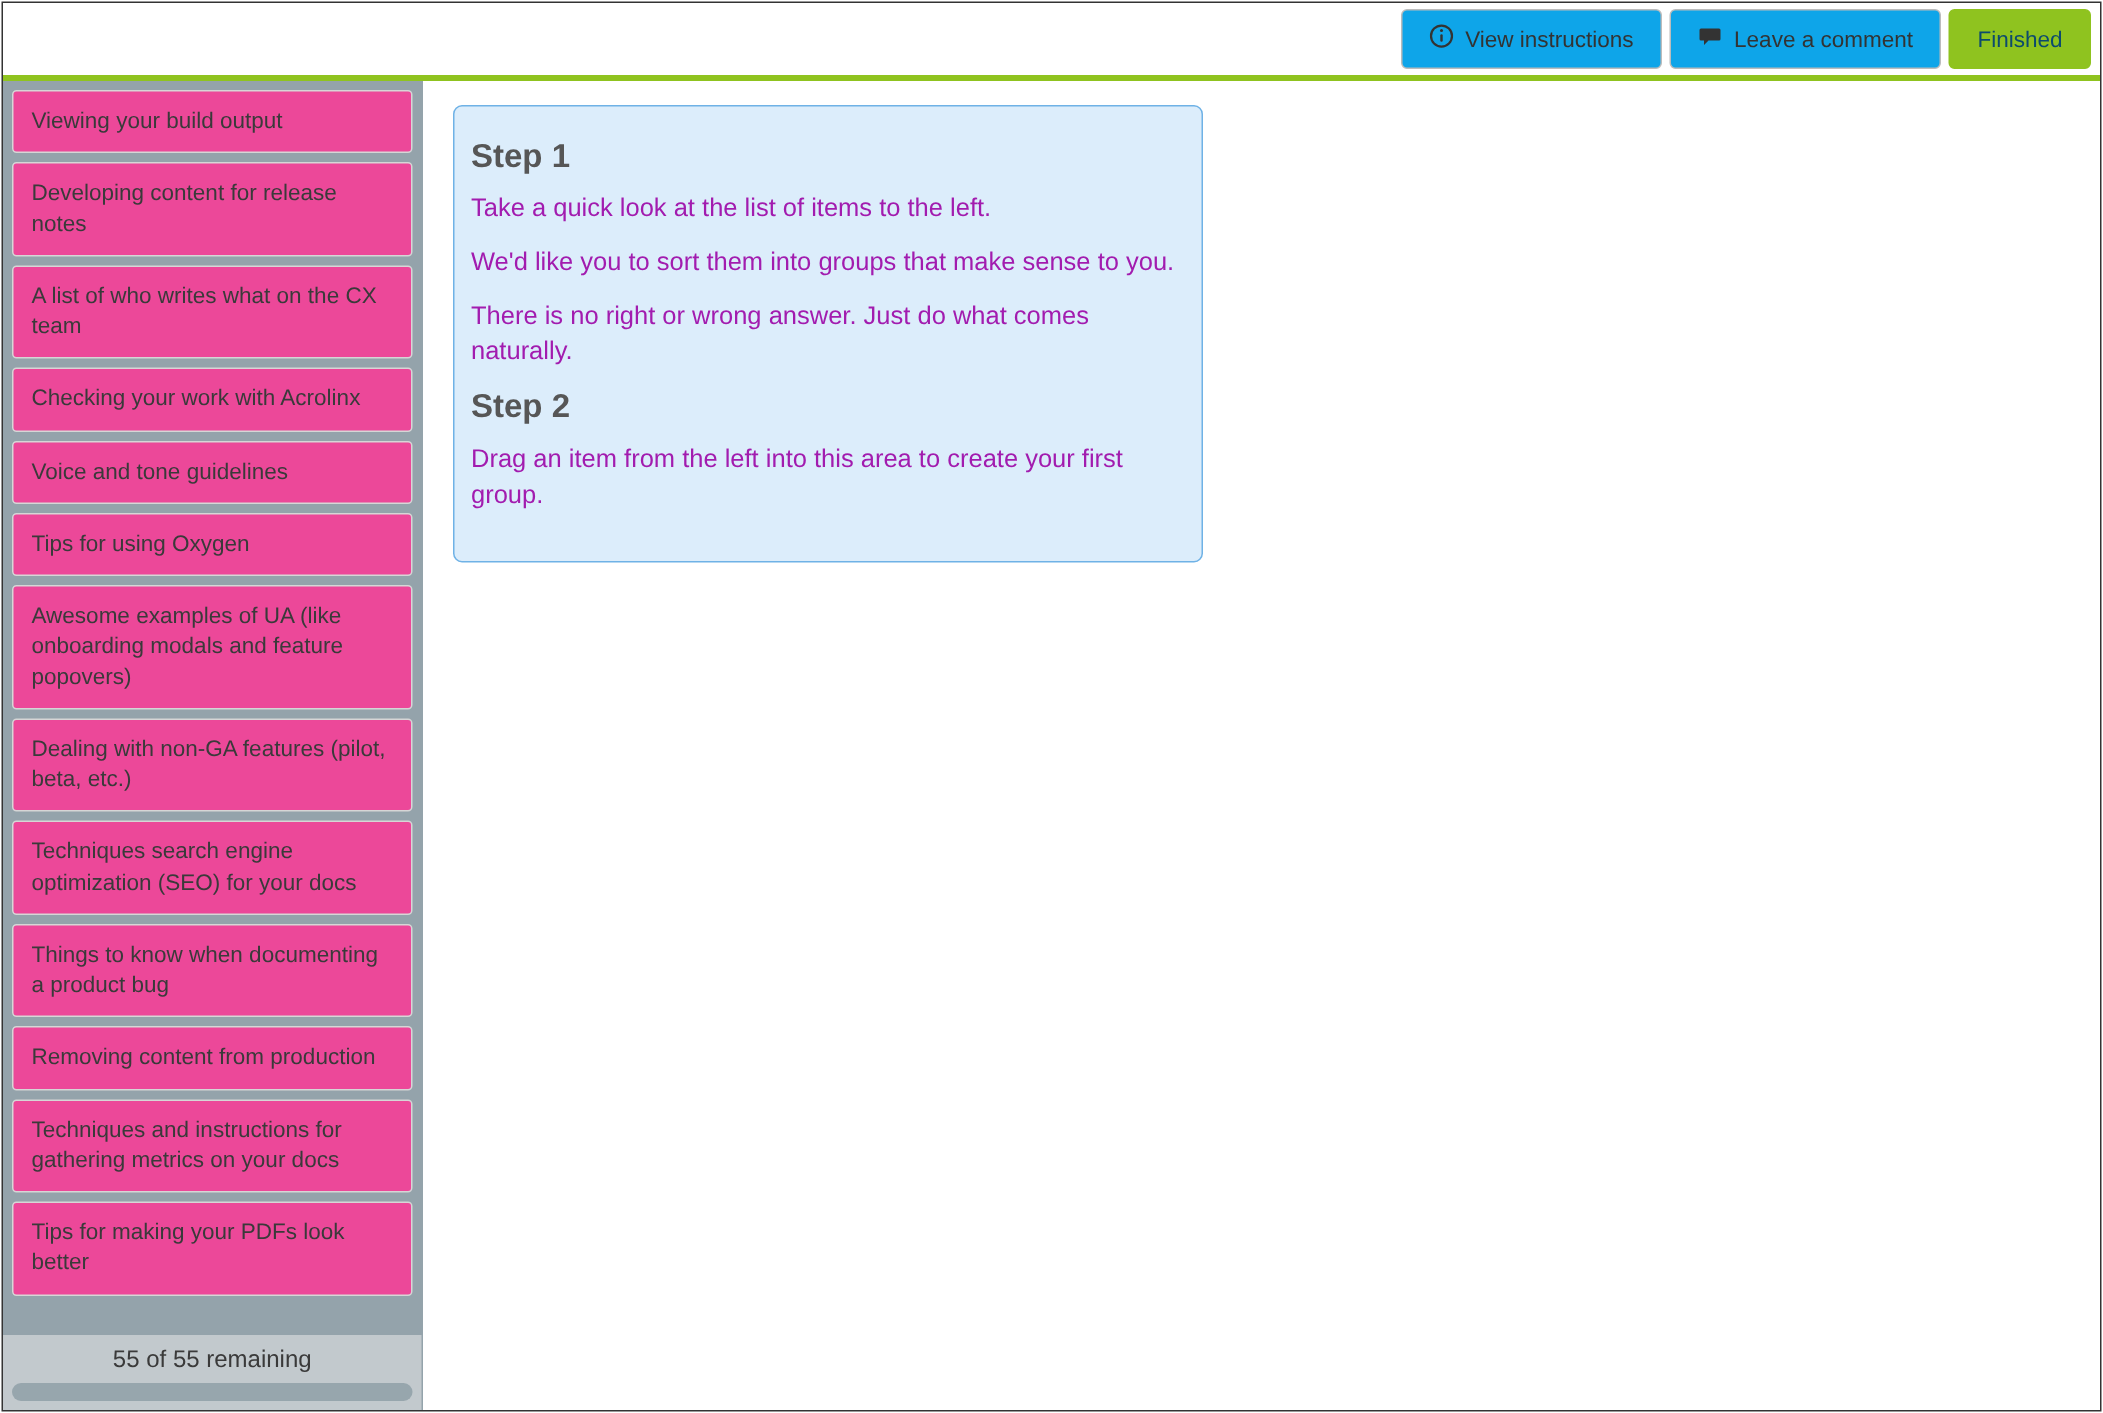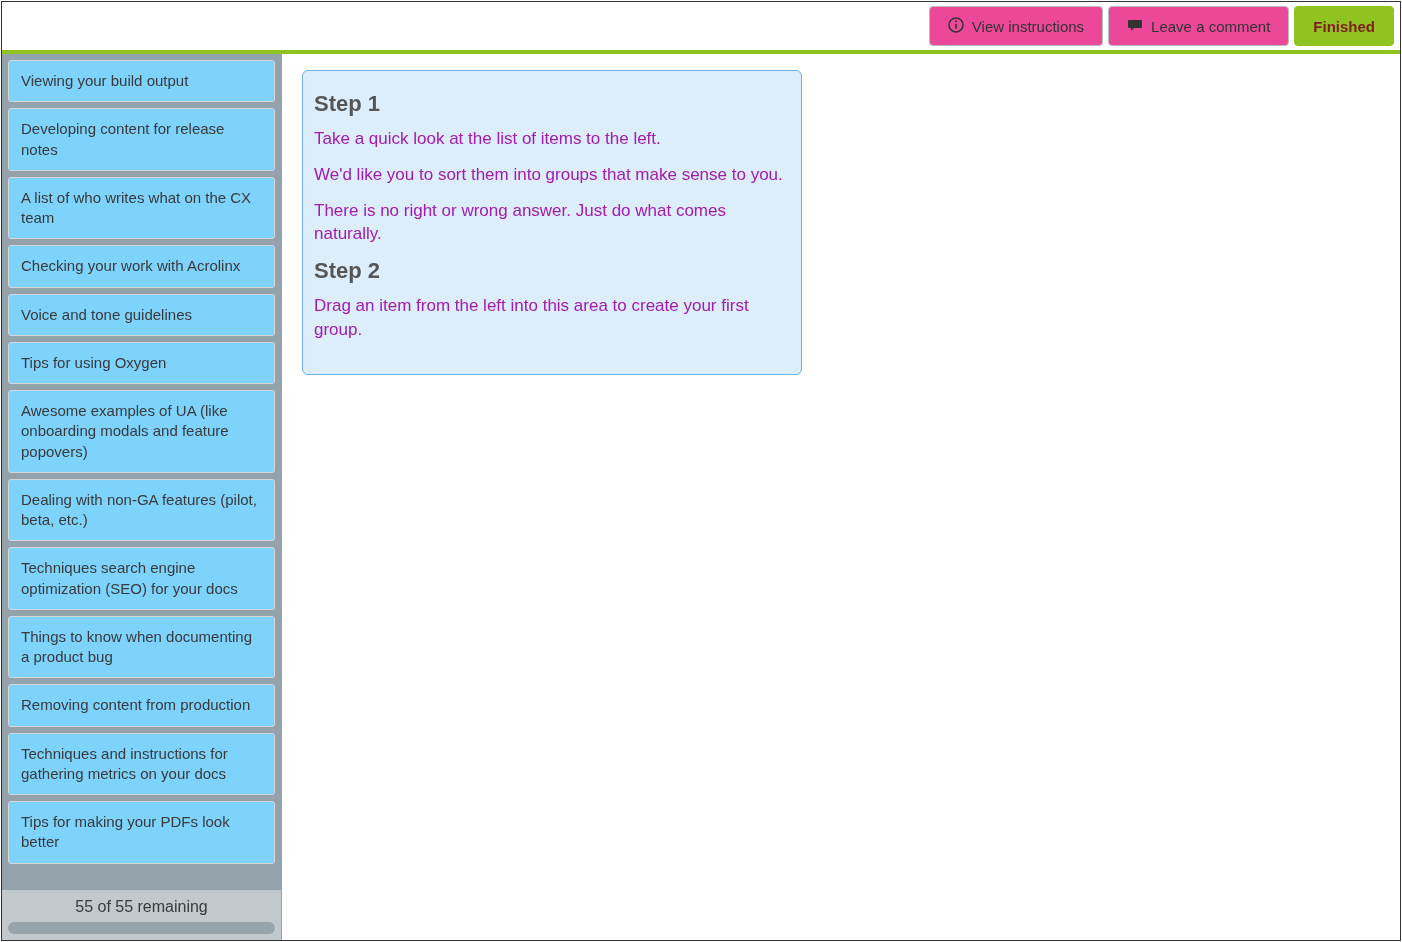--- a/index.html
+++ b/index.html
@@ -26,34 +26,34 @@
     justify-content: flex-end;
     align-items: center;
     padding: 0 6px;
     gap: 5px;
     background: #fff;
   }
   .btn {
     height: 40px;
     border: 1px solid #bcbcbc;
     border-radius: 4px;
-    background: #ec4899;
+    background: #0ea5e9;
     padding: 0 18px;
     display: inline-flex;
     align-items: center;
     gap: 8px;
     font-size: 15px;
     color: #333;
     cursor: pointer;
   }
   .btn-finished {
     background: #8fc31f;
     border-color: #8fc31f;
-    color: #7f1d1d;
-    font-weight: 700;
+    color: #0c4a6e;
+    font-weight: 400;
   }
   .accent-bar {
     height: 4px;
     background: #8fc31f;
     width: 100%;
   }
   .main-area {
     flex: 1;
     display: flex;
     overflow: hidden;
@@ -67,21 +67,21 @@
   }
   .item-list {
     flex: 1;
     overflow-y: auto;
     padding: 6px 6px 0 6px;
     display: flex;
     flex-direction: column;
     gap: 6px;
   }
   .card-item {
-    background: #7dd3fc;
+    background: #ec4899;
     border: 1px solid #d6d6d6;
     border-radius: 3px;
     padding: 10px 12px;
     font-size: 15px;
     color: #3a3a3a;
     line-height: 1.35;
     cursor: grab;
   }
   .footer-bar {
     background: #c2c9cd;

